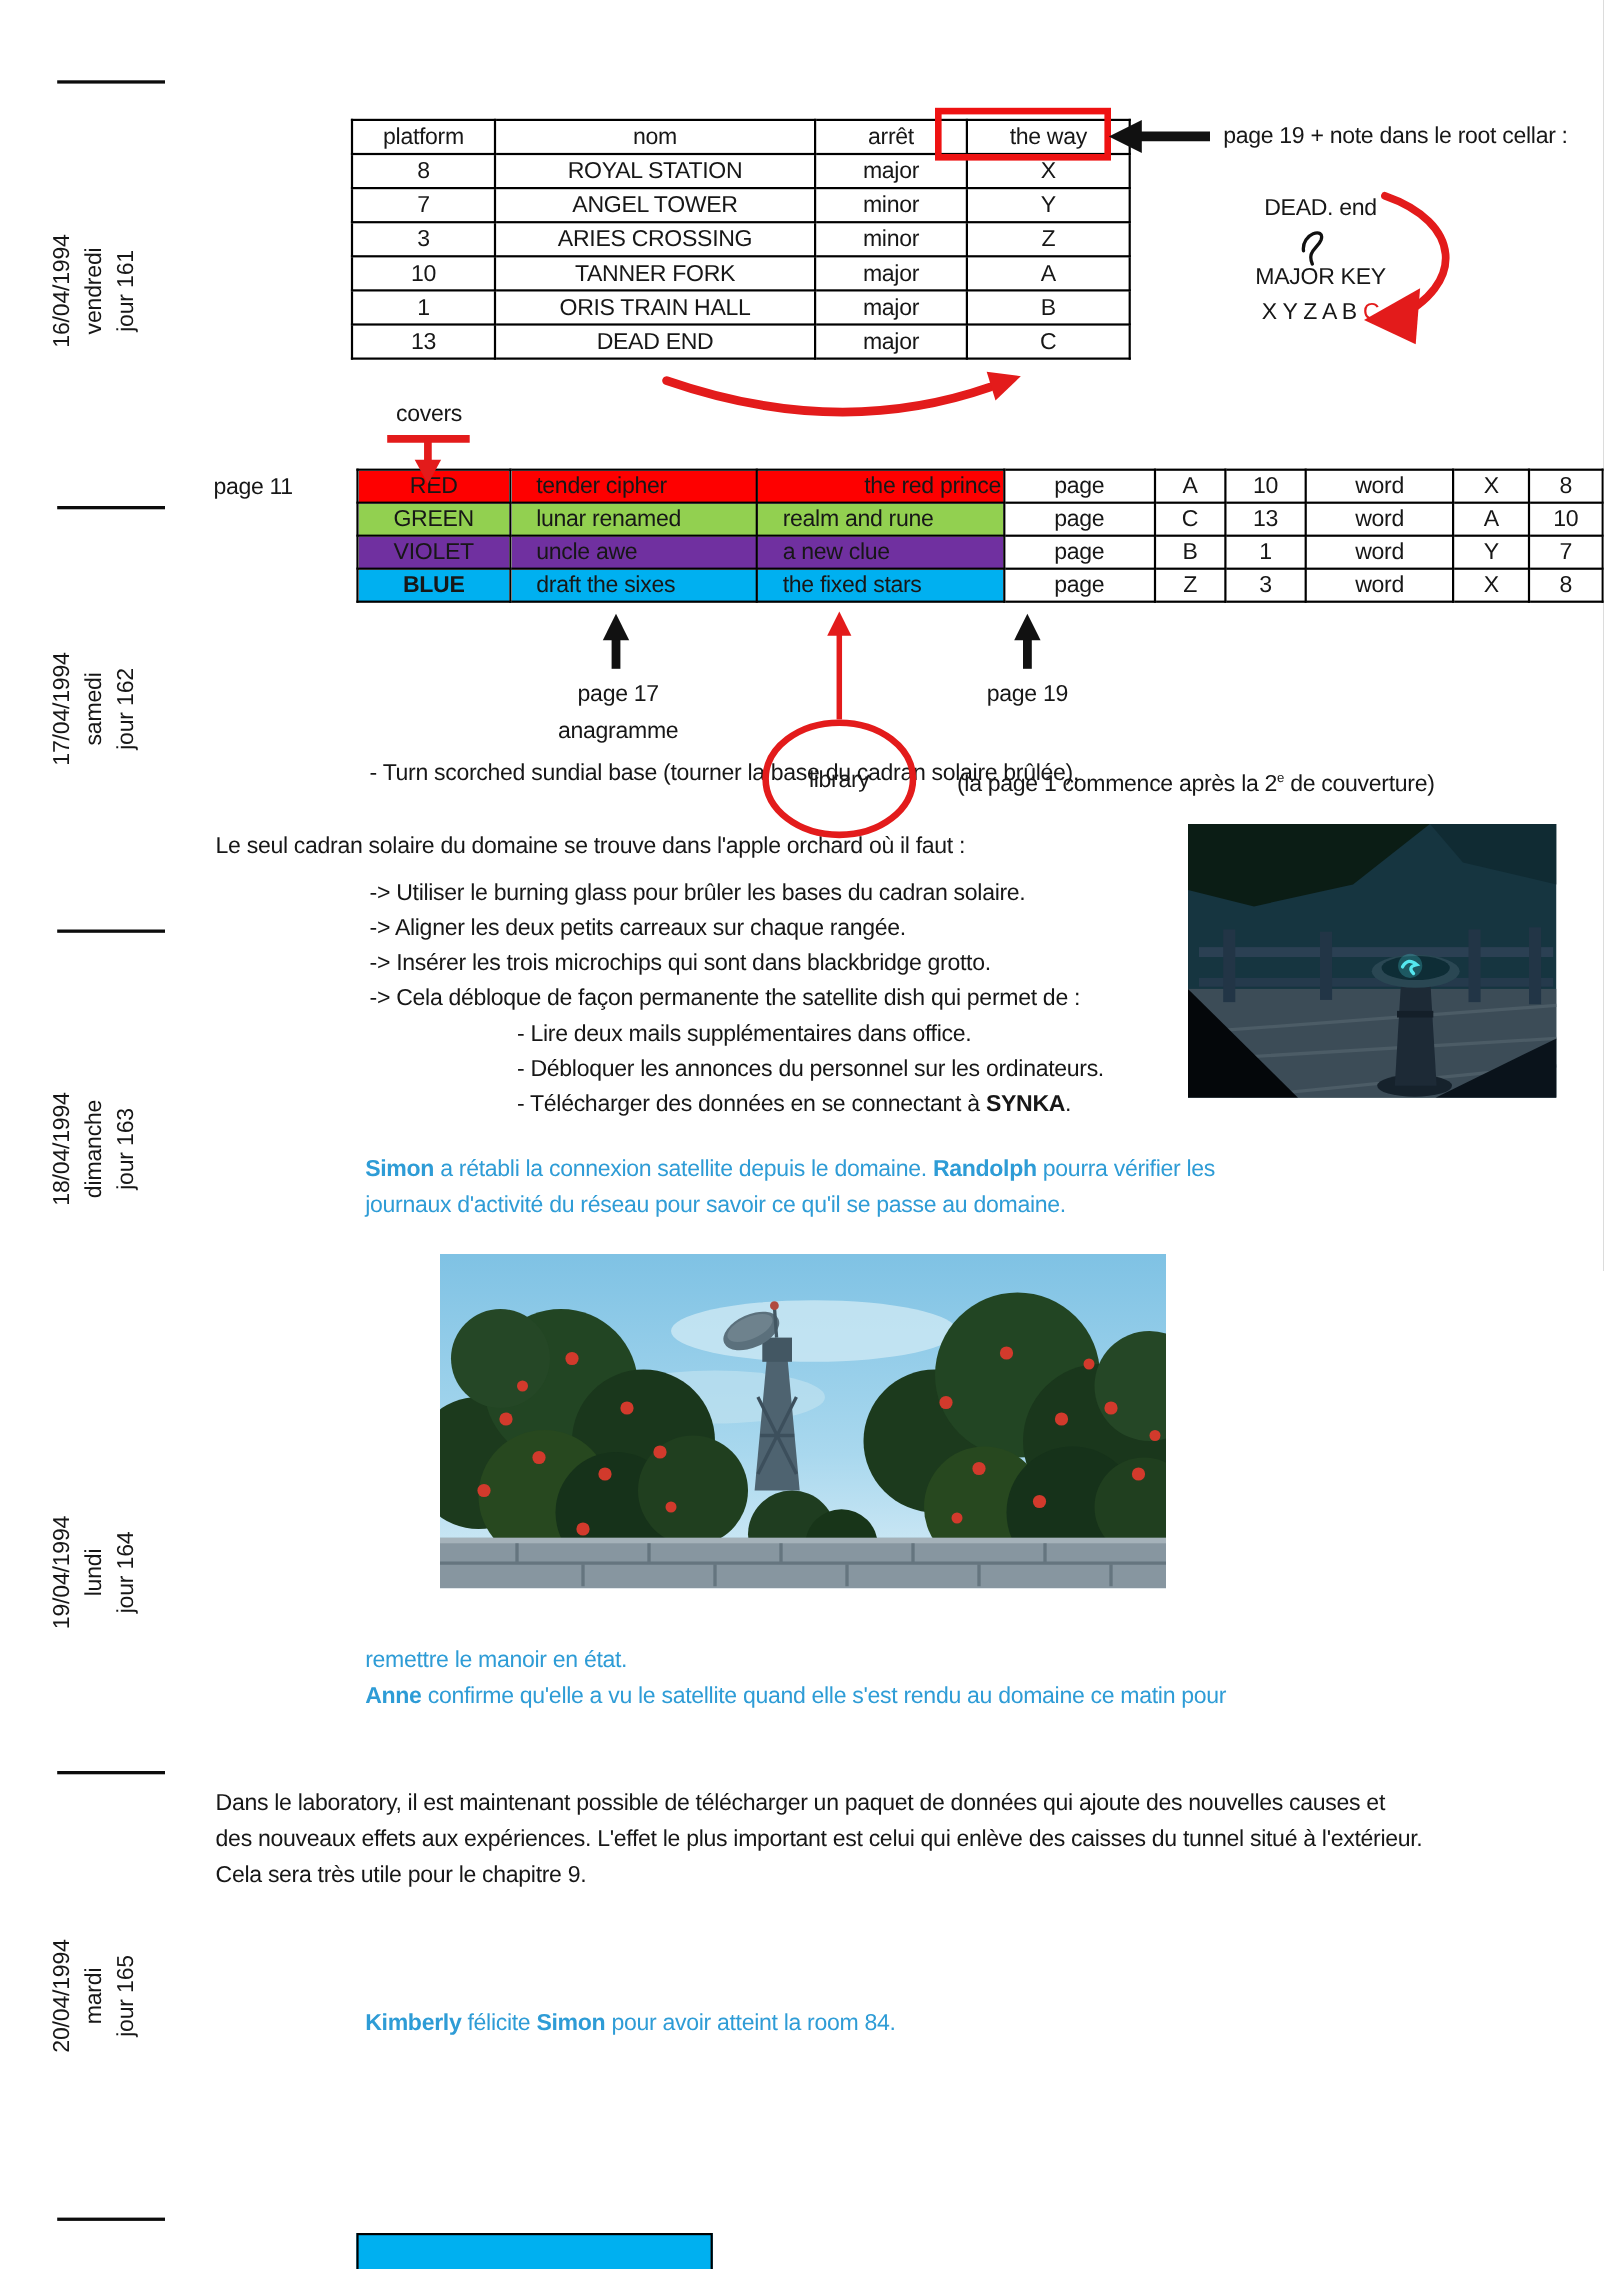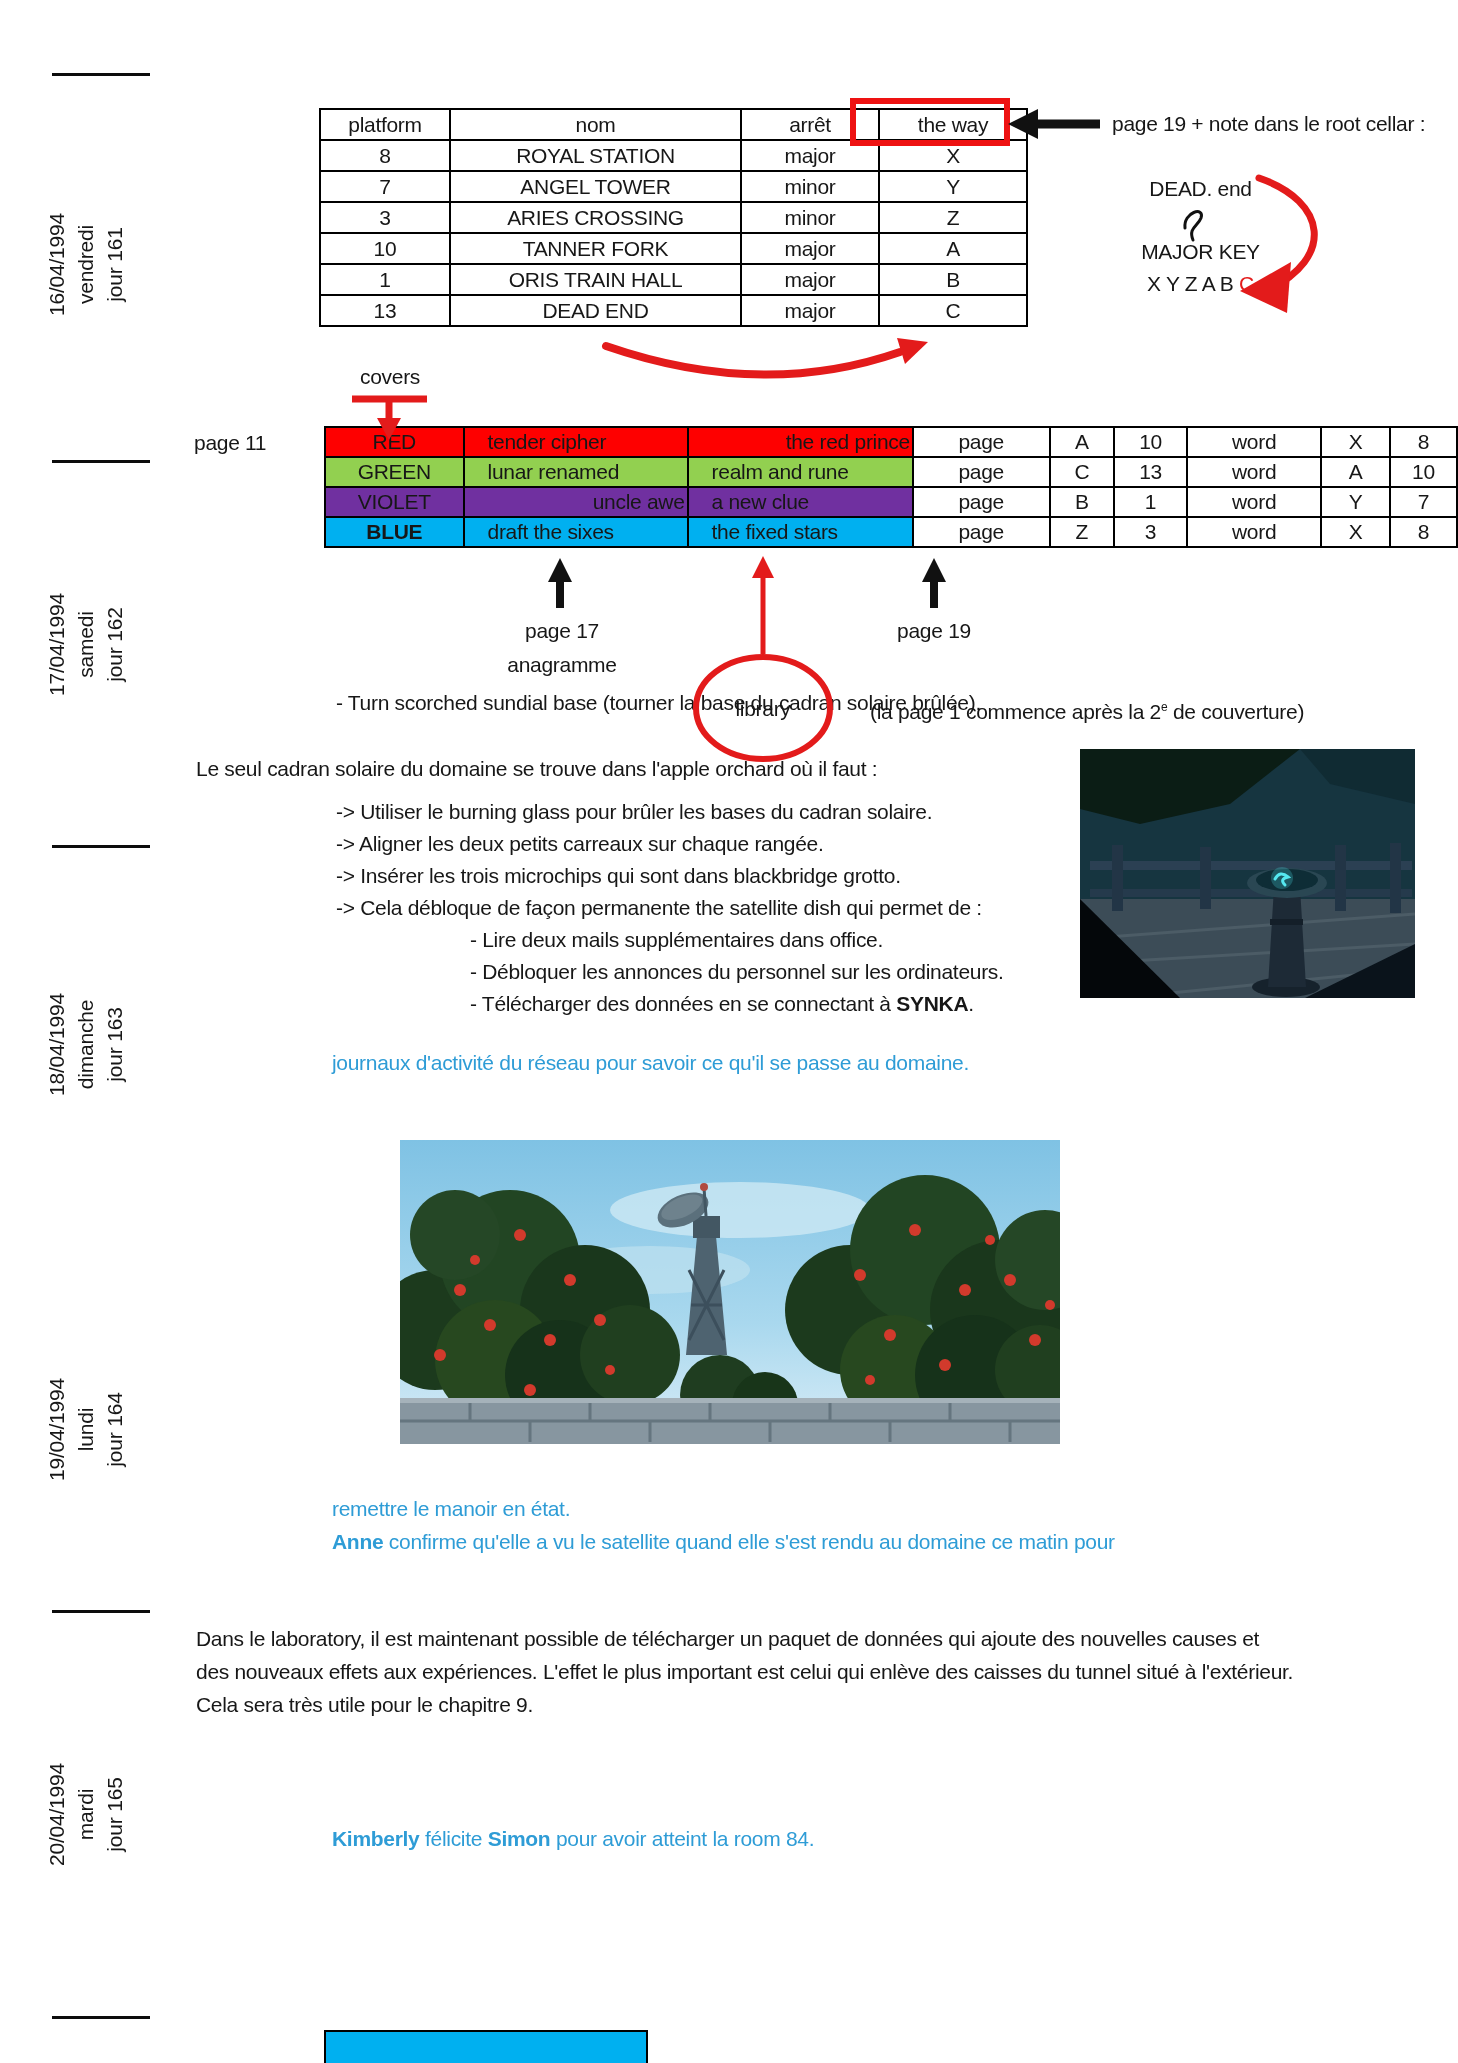--- a/index.html
+++ b/index.html
@@ -151,21 +151,21 @@
           <td class="la" style="width: 203px; background: rgb(146, 208, 80);">realm and rune</td>
           <td style="width: 137px;">page</td>
           <td style="width: 62px;">C</td>
           <td style="width: 70px;">13</td>
           <td style="width: 135px;">word</td>
           <td style="width: 66px;">A</td>
           <td style="width: 64px;">10</td>
         </tr>
         <tr>
           <td style="width: 137px; background: rgb(112, 48, 160);">VIOLET</td>
-          <td class="la" style="width: 202px; background: rgb(112, 48, 160); text-align: right;">uncle awe</td>
+          <td class="la" style="width: 202px; background: rgb(112, 48, 160);">uncle awe</td>
           <td class="la" style="width: 203px; background: rgb(112, 48, 160);">a new clue</td>
           <td style="width: 137px;">page</td>
           <td style="width: 62px;">B</td>
           <td style="width: 70px;">1</td>
           <td style="width: 135px;">word</td>
           <td style="width: 66px;">Y</td>
           <td style="width: 64px;">7</td>
         </tr>
         <tr>
           <td style="width: 137px; background: rgb(0, 176, 240); font-weight: bold;">BLUE</td>
@@ -199,20 +199,23 @@
   </div>
   <div class="t lines32" style="left:470px;top:924px">
     <div>- Lire deux mails supplémentaires dans office.</div>
     <div>- Débloquer les annonces du personnel sur les ordinateurs.</div>
     <div>
       <span>- Télécharger des données en se connectant à </span><b>SYNKA</b><span>.</span>
     </div>
   </div>
 
   <div class="t lines33 blue" style="left:332px;top:1046px">
+    <div>
+      <b>Simon</b><span> a rétabli la connexion satellite depuis le domaine. </span><b>Randolph</b><span> pourra vérifier les</span>
+    </div>
     <div>journaux d'activité du réseau pour savoir ce qu'il se passe au domaine.</div>
   </div>
 
   <svg class="abs" style="left:1080px;top:749px" width="335" height="249">
     <rect width="335" height="249" fill="#163540"></rect>
     <rect y="150" width="335" height="99" fill="#3c4c57"></rect>
     <polygon points="0,0 220,0 150,55 60,75 0,60" fill="#0b1d15"></polygon>
     <polygon points="220,0 335,0 335,55 250,35" fill="#102b33"></polygon>
     <rect x="10" y="112" width="322" height="9" fill="#2b4053"></rect>
     <rect x="10" y="140" width="322" height="8" fill="#253a4c"></rect>

